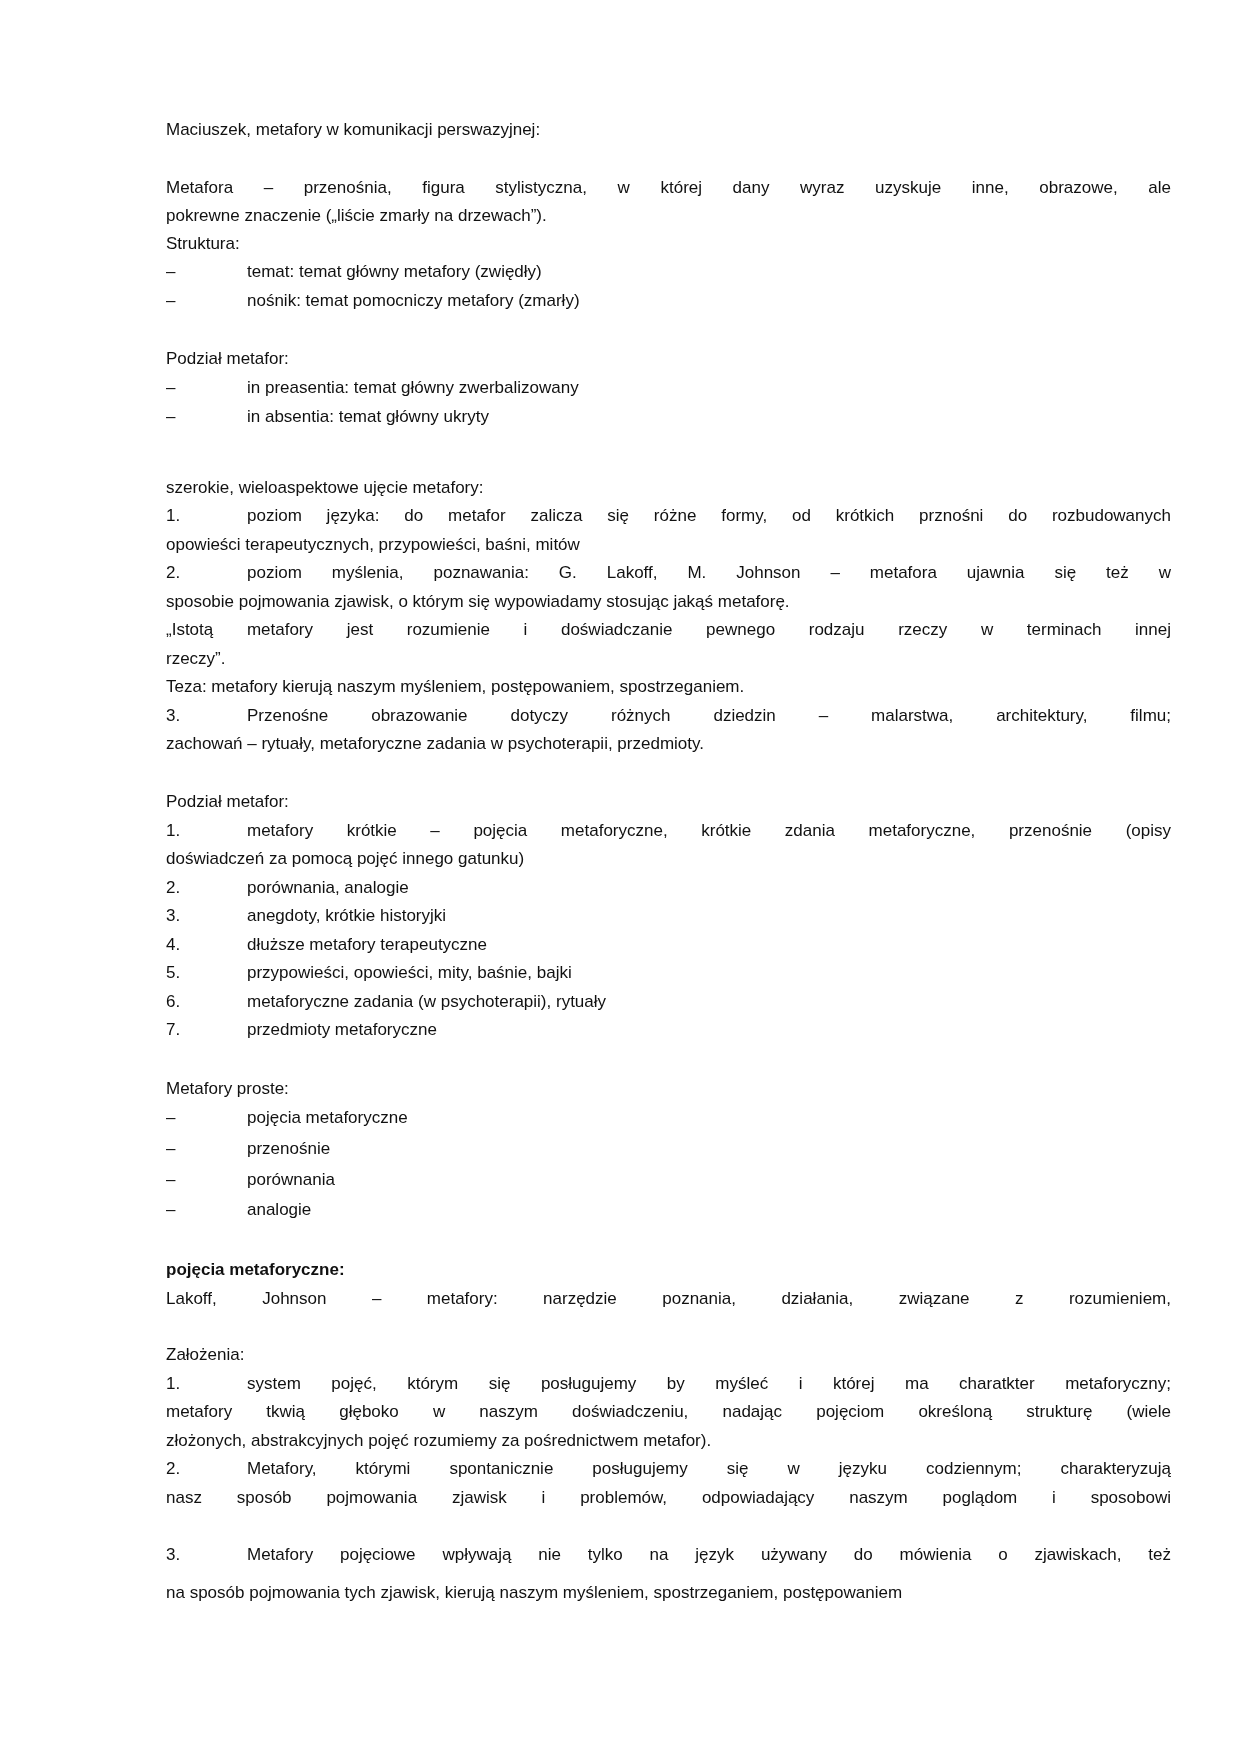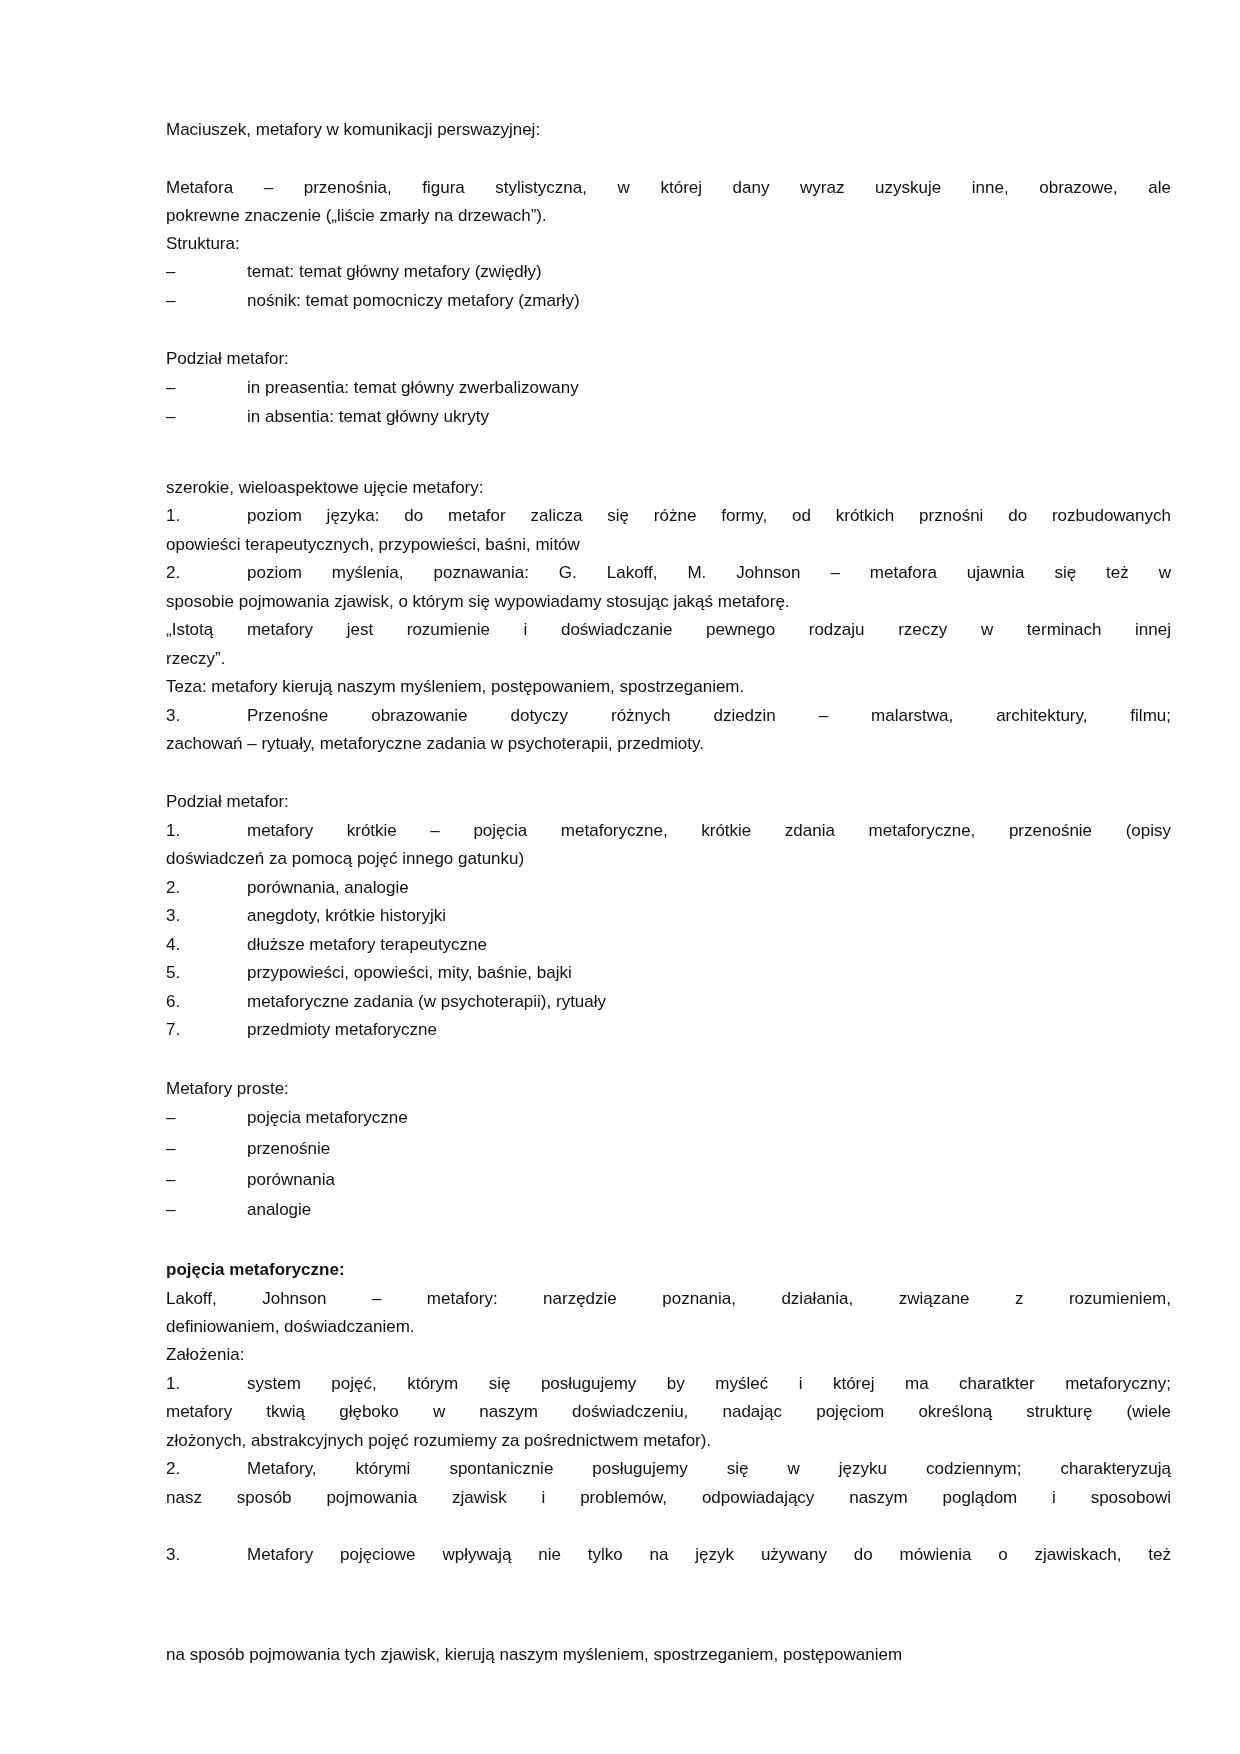--- a/index.html
+++ b/index.html
@@ -112,35 +112,34 @@
     <span class="marker">–</span>
     <span class="item-text">porównania</span>
   </div>
   <div class="ln" style="top:1196px">
     <span class="marker">–</span>
     <span class="item-text">analogie</span>
   </div>
 
   <div class="ln b" style="top:1256px">pojęcia metaforyczne:</div>
   <div class="ln just" style="top:1285px">Lakoff, Johnson – metafory: narzędzie poznania, działania, związane z rozumieniem,</div>
-  <div class="ln" style="top:1313px">definiowaniem, doświadczaniem.</div>
   <div class="ln" style="top:1341px">Założenia:</div>
 
   <div class="ln" style="top:1370px">
     <span class="marker">1.</span>
     <span class="item-text just">system pojęć, którym się posługujemy by myśleć i której ma charatkter metaforyczny;</span>
   </div>
   <div class="ln just" style="top:1398px">metafory tkwią głęboko w naszym doświadczeniu, nadając pojęciom określoną strukturę (wiele</div>
   <div class="ln" style="top:1427px">złożonych, abstrakcyjnych pojęć rozumiemy za pośrednictwem metafor).</div>
 
   <div class="ln" style="top:1455px">
     <span class="marker">2.</span>
     <span class="item-text just">Metafory, którymi spontanicznie posługujemy się w języku codziennym; charakteryzują</span>
   </div>
   <div class="ln just" style="top:1484px">nasz sposób pojmowania zjawisk i problemów, odpowiadający naszym poglądom i sposobowi</div>
 
   <div class="ln" style="top:1541px">
     <span class="marker">3.</span>
     <span class="item-text just">Metafory pojęciowe wpływają nie tylko na język używany do mówienia o zjawiskach, też</span>
   </div>
-  <div class="ln" style="top:1641px">na sposób pojmowania tych zjawisk, kierują naszym myśleniem, spostrzeganiem, postępowaniem</div>
+  <div class="ln" style="top:1579px">na sposób pojmowania tych zjawisk, kierują naszym myśleniem, spostrzeganiem, postępowaniem</div>
 
 </div>
 
 </body></html>

